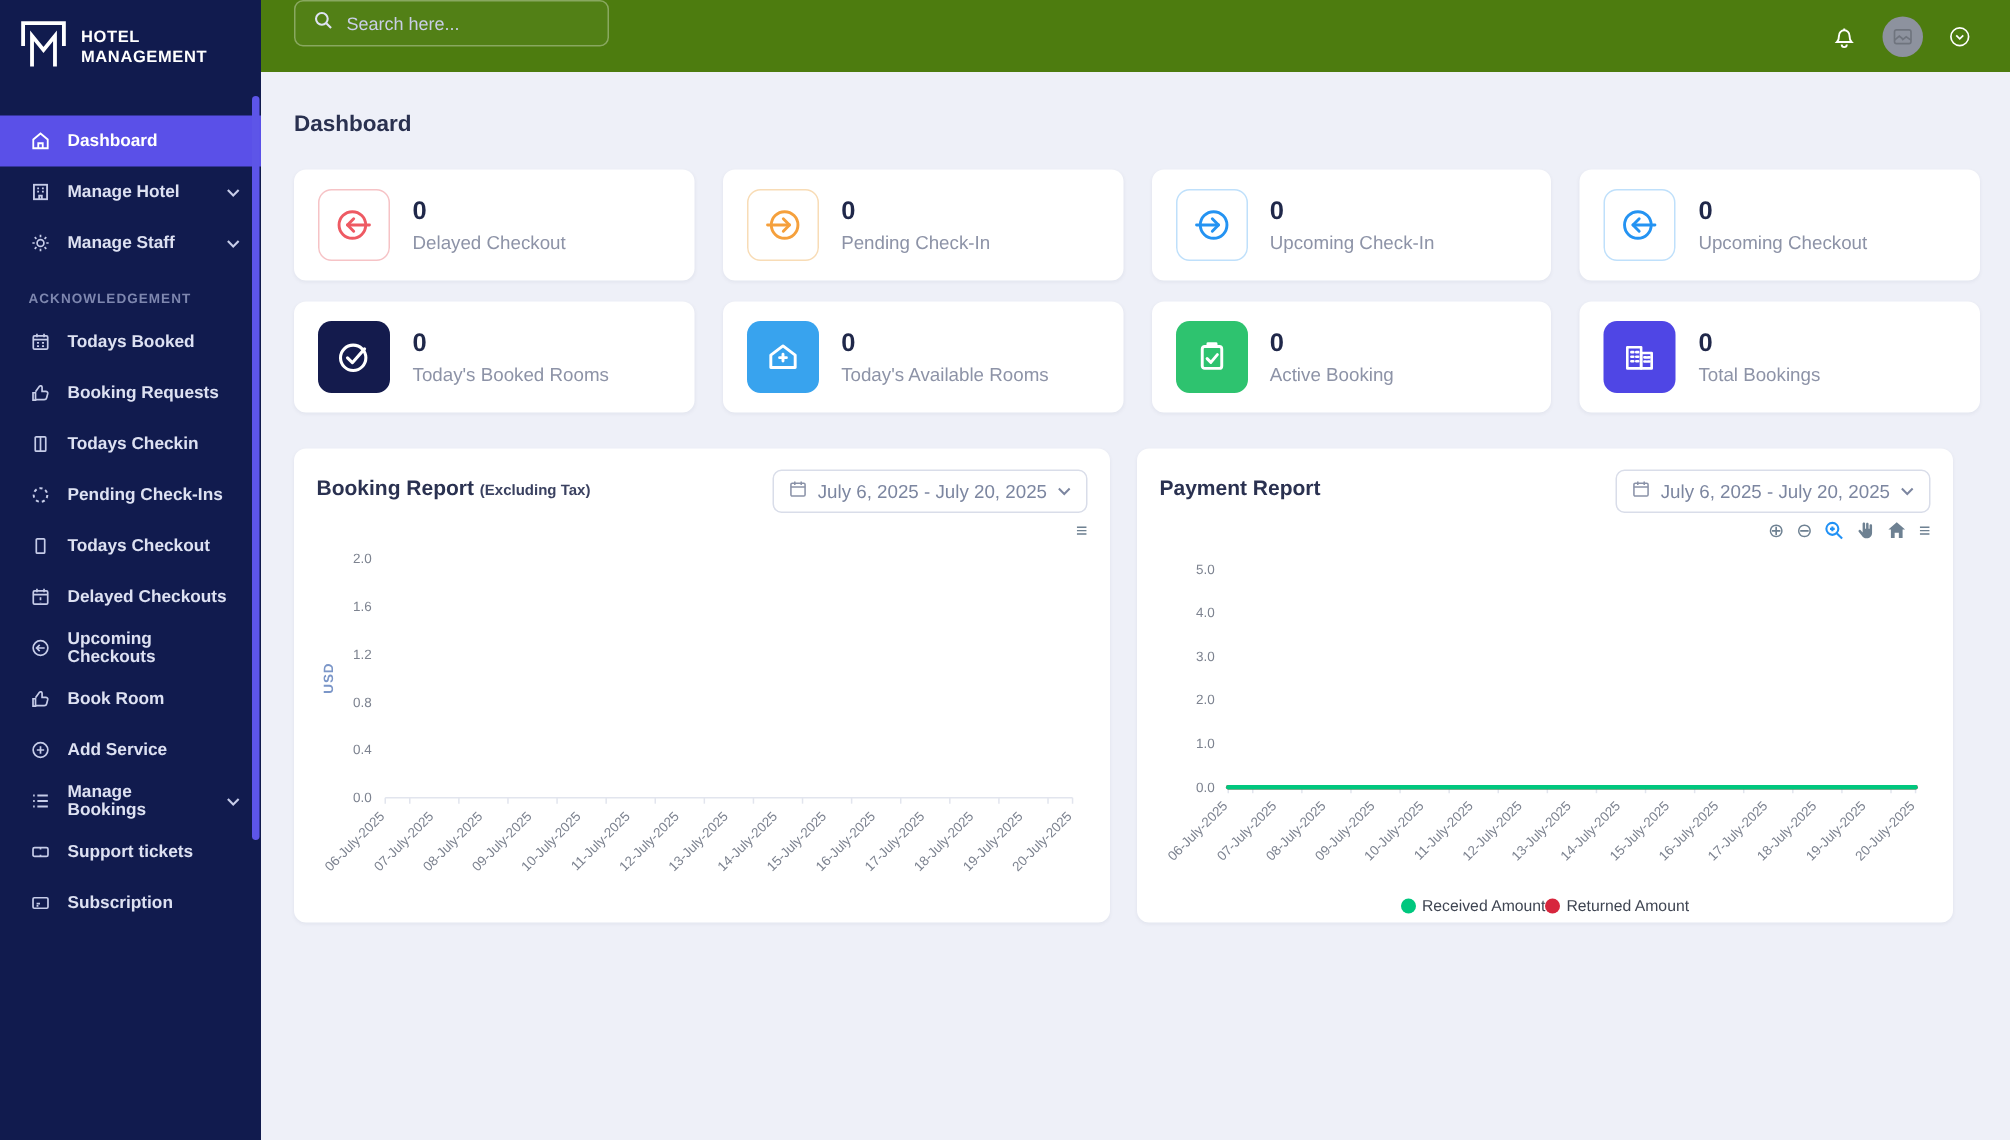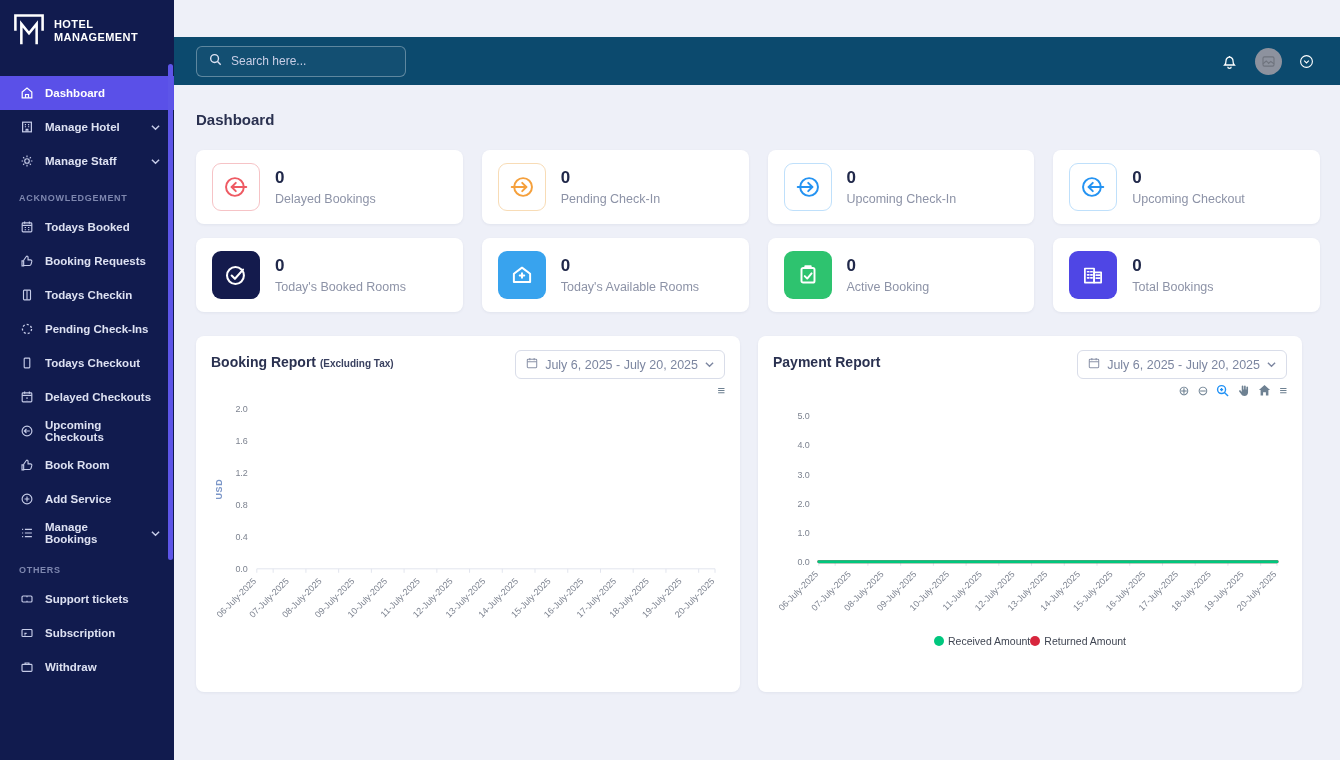--- a/index.html
+++ b/index.html
@@ -14,21 +14,21 @@
   .nav-item { display:flex; align-items:center; gap:11px; height:34px; padding:0 14px 0 19px; color:#dde1f2; font-size:11.5px; font-weight:600; cursor:pointer; }
   .nav-item .sicon { width:15px; height:15px; display:flex; align-items:center; justify-content:center; color:#c6cce8; flex-shrink:0; }
   .nav-item.active { background:#5a50e8; color:#fff; }
   .nav-item.active .sicon { color:#fff; }
   .section-label { font-size:9px; font-weight:700; letter-spacing:.7px; color:#7e87af; padding:15px 19px 7px; }
   .chev { margin-left:auto; display:flex; color:#c6cce8; }
   .scrollthumb { position:absolute; right:1px; top:64px; width:5px; height:496px; background:#5d55e8; border-radius:3px; }
 
   
   .main { flex:1; display:flex; flex-direction:column; }
-  .topbar { height:48px; background:#0c4a6e; display:flex; align-items:center; justify-content:space-between; padding:0 26px 0 22px;margin-top:37px; }
+  .topbar { height:48px; background:#4d7c0f; display:flex; justify-content:space-between; padding:0 26px 0 22px; }
   .search { width:210px; height:31px; border:1px solid rgba(255,255,255,.32); border-radius:6px; background:rgba(255,255,255,.03); display:flex; align-items:center; gap:9px; padding:0 12px; }
   .search svg { flex-shrink:0; }
   .search input { background:transparent; border:none; outline:none; color:#dfe3f4; font-size:12px; font-family:"Liberation Sans", sans-serif; width:100%; }
   .search input::placeholder { color:#c9cee6; }
   .top-right { display:flex; align-items:center; gap:17px; }
   .avatar { width:27px; height:27px; border-radius:50%; background:#8d929e; display:flex; align-items:center; justify-content:center; color:#6f747e; cursor:pointer; }
   .iconbtn { display:flex; align-items:center; color:#fff; cursor:pointer; }
 
   .content { padding:16px 20px 0 22px; }
   .page-title { font-size:15px; font-weight:600; color:#2a3150; margin:10px 0 22px; }
@@ -42,21 +42,21 @@
   .icon-box.outline-blue   { border:1px solid #bfe0fb; color:#2493f2; }
   .icon-box.fill-navy   { background:#141b4d; color:#fff; }
   .icon-box.fill-cyan   { background:#38a3ee; color:#fff; }
   .icon-box.fill-green  { background:#2ec36f; color:#fff; }
   .icon-box.fill-indigo { background:#4f46e5; color:#fff; }
   .num { font-size:17px; font-weight:700; color:#20284a; line-height:1.15; }
   .lbl { font-size:12.5px; color:#8d93a7; margin-top:4px; }
 
   
   .charts { display:grid; grid-template-columns:1fr 1fr; gap:18px; margin:24px 18px 0 0; }
-  .panel { background:#fff; border-radius:8px; height:356px; padding:14px 15px 8px; box-shadow:0 1px 3px rgba(25,30,70,.06); }
+  .panel { background:#fff; border-radius:8px; height:316px; padding:14px 15px 8px; box-shadow:0 1px 3px rgba(25,30,70,.06); }
   .panel-head { display:flex; justify-content:space-between; align-items:flex-start; }
   .panel-title { font-size:14px; font-weight:600; color:#2a3150; padding-top:4px; }
   .panel-sub { font-size:10px; font-weight:700; color:#3a4160; }
   .datepicker { display:flex; align-items:center; gap:7px; border:1px solid #d9dde9; border-radius:6px; padding:6px 10px; font-size:12.5px; color:#7c86a0; cursor:pointer; background:#fff; }
   .datepicker .dp-chev { display:flex; color:#7c86a0; }
   .toolbar { display:flex; justify-content:flex-end; align-items:center; gap:8px; height:17px; margin-top:3px; color:#6e8192; }
   .tb-glyph { font-size:13px; line-height:1; cursor:pointer; color:#6e8192; }
   .tb-svg { display:flex; cursor:pointer; color:#6e8192; }
   .tb-svg.active { color:#2191f5; }
   svg.chart { width:100%; height:236px; display:block; }
@@ -212,48 +212,38 @@
           </svg>
       </span>
       <span>Manage Bookings</span>
       <span class="chev">
           <svg width="9" height="7" viewBox="0 0 10 7" fill="none" stroke="currentColor" stroke-width="1.6">
             <polyline points="1,1.5 5,5.5 9,1.5"></polyline>
           </svg>
         </span>
     </div>
 
-    <div class="section-label">OTHERS</div>
 
     <div class="nav-item">
       <span class="sicon">
         <svg width="14" height="14" viewBox="0 0 16 16" fill="none" stroke="currentColor" stroke-width="1.3">
             <rect x="2.3" y="4.6" width="11.4" height="6.8" rx="1.2"></rect>
             <path d="M8 4.6v1.4M8 10v1.4"></path>
           </svg>
       </span>
       <span>Support tickets</span>
     </div>
     <div class="nav-item">
       <span class="sicon">
         <svg width="14" height="14" viewBox="0 0 16 16" fill="none" stroke="currentColor" stroke-width="1.3">
             <rect x="2.3" y="4" width="11.4" height="8" rx="1"></rect>
             <path d="M5 8.4h2.6M5 10.2h1.4"></path>
           </svg>
       </span>
       <span>Subscription</span>
-    </div>
-    <div class="nav-item">
-      <span class="sicon">
-        <svg width="14" height="14" viewBox="0 0 16 16" fill="none" stroke="currentColor" stroke-width="1.3">
-            <rect x="2.3" y="5" width="11.4" height="8" rx="1"></rect>
-            <path d="M5.8 5V3.4h4.4V5"></path>
-          </svg>
-      </span>
-      <span>Withdraw</span>
     </div>
   </nav>
 
   <div class="scrollthumb"></div>
 </aside>
 
 <div class="main">
   <header class="topbar">
     <div class="search">
       <span>
@@ -294,21 +284,21 @@
       <div class="card">
         <div class="icon-box outline-red">
           <svg width="26" height="26" viewBox="0 0 24 24" fill="none" stroke="currentColor" stroke-width="1.8" stroke-linecap="round" stroke-linejoin="round">
               <circle cx="11" cy="12" r="8.2"></circle>
               <path d="M21.5 12H8"></path>
               <path d="M11.8 8.2 8 12l3.8 3.8"></path>
             </svg>
         </div>
         <div>
           <div class="num">0</div>
-          <div class="lbl">Delayed Bookings</div>
+          <div class="lbl">Delayed Checkout</div>
         </div>
       </div>
       <div class="card">
         <div class="icon-box outline-orange">
           <svg width="26" height="26" viewBox="0 0 24 24" fill="none" stroke="currentColor" stroke-width="1.8" stroke-linecap="round" stroke-linejoin="round">
               <circle cx="13" cy="12" r="8.2"></circle>
               <path d="M2.5 12H16"></path>
               <path d="M12.2 8.2 16 12l-3.8 3.8"></path>
             </svg>
         </div>

